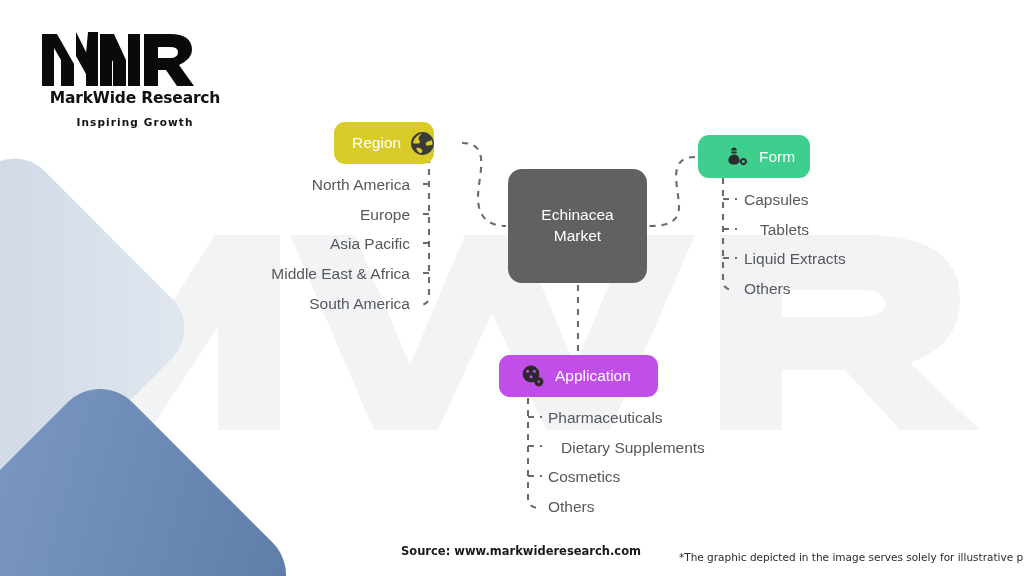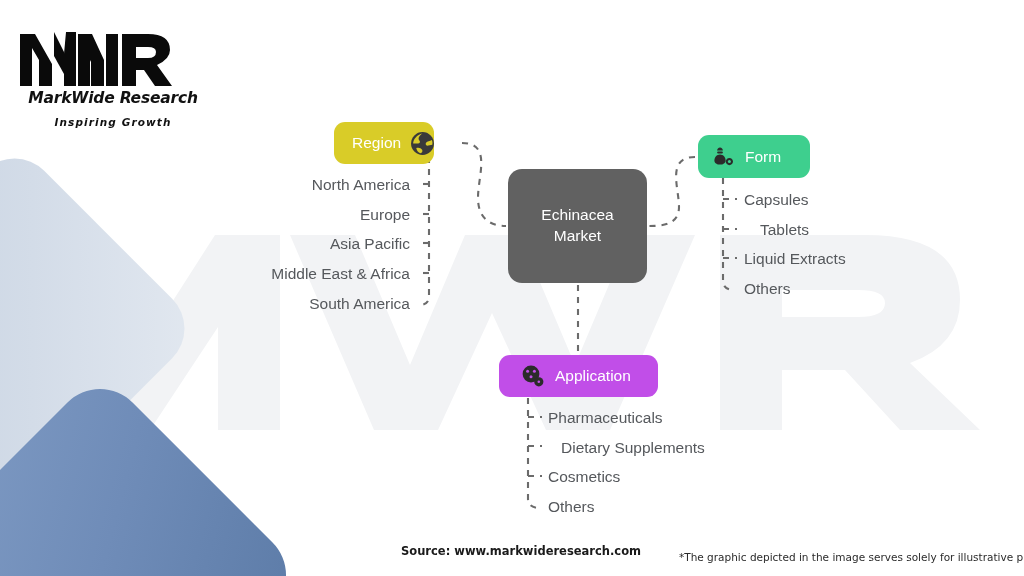--- a/index.html
+++ b/index.html
@@ -59,24 +59,23 @@
     width: 290px;
     height: 290px;
     border-radius: 46px;
     transform: rotate(-45deg);
     background: linear-gradient(150deg, #7f9bc4 0%, #6f8cb8 50%, #5d7ca8 100%);
   }
 
   
   .logo-block {
     position: absolute;
-    left: 18px;
+    left: 40px;
     top: 30px;
     width: 190px;
-    font-style: italic;
   }
   .logo-mark { display: block; }
   .logo-name {
     margin-top: 1px;
     text-align: center;
     font-family: "DejaVu Sans", sans-serif;
     font-weight: 700;
     font-size: 15.5px;
     letter-spacing: -0.2px;
     color: #111111;
@@ -155,21 +154,21 @@
     width: 100px; height: 42px;
     background: #d9cc28;
     padding: 0 0 0 18px;
     box-sizing: border-box;
     gap: 9px;
   }
   .badge-form {
     left: 698px; top: 135px;
     width: 112px; height: 43px;
     background: #3ecf8e;
-    padding: 0 0 0 14px;
+    padding: 0 0 0 28px;
     box-sizing: border-box;
     gap: 9px;
   }
   .badge-application {
     left: 499px; top: 355px;
     width: 159px; height: 42px;
     background: #c14ee8;
     padding: 0 0 0 21px;
     box-sizing: border-box;
     gap: 9px;

